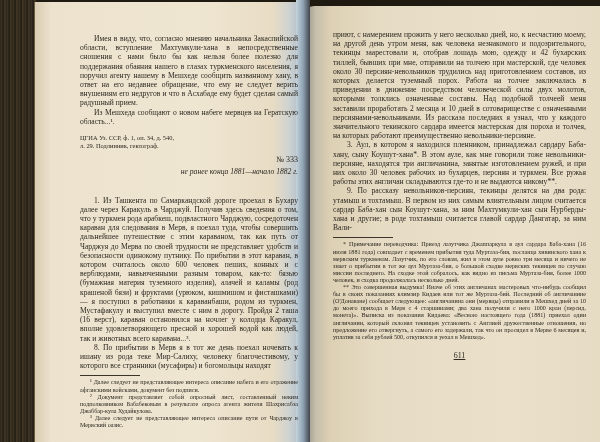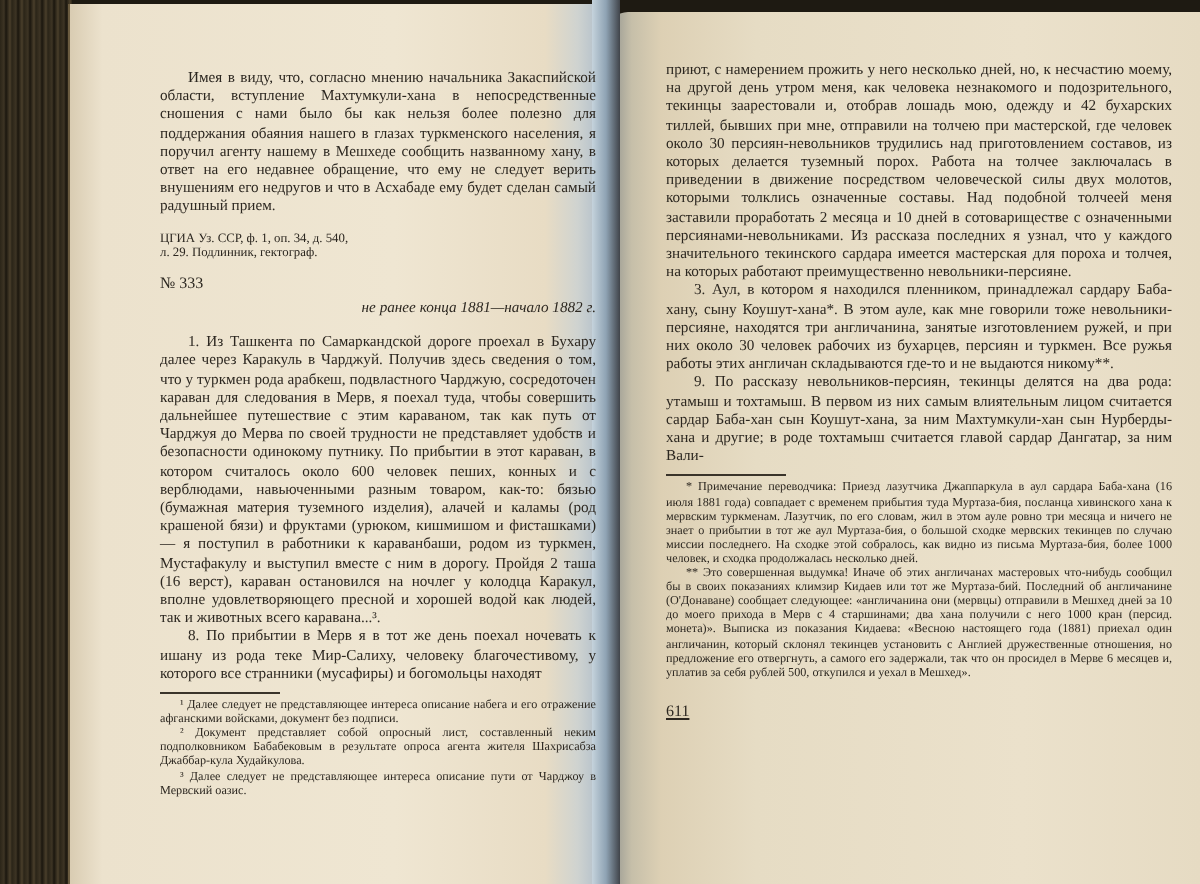--- a/index.html
+++ b/index.html
@@ -30,39 +30,40 @@
   }
   .text {
     position:absolute; font-size:7.6px; line-height:9.2px;
     text-align:justify; color:#2c2720;
   }
   .left-text { left:80px; top:34px; width:218px; }
   .right-text { left:333px; top:30px; width:253px; }
   p { margin:0; text-indent:14px; }
   p.noindent { text-indent:0; }
   .src { font-size:6.4px; line-height:7.6px; margin-top:8px; text-indent:0; }
-  .docnum { text-align:left; margin-top:6px; font-size:8px; text-indent:0; }
+  .docnum { text-align:right; margin-top:6px; font-size:8px; text-indent:0; }
   .doctitle { text-align:center; font-weight:bold; font-size:7.2px; margin-top:6px; text-indent:0; letter-spacing:0.2px; }
-  .docdate { text-align:right; font-style:italic; margin-top:3px; margin-bottom:8px; text-indent:0; }
+  .docdate { text-align:right; font-style:italic; margin-top:3px; margin-bottom:19px; text-indent:0; }
   .rule { width:60px; border-top:1px solid #3a342a; margin:5px 0 3px 0; }
   .fn { font-size:6.1px; line-height:7.1px; text-indent:10px; }
   .pagenum { font-size:8px; margin-top:6px; text-indent:0; }
-  .pagenum.r { text-align:left; margin-top:10px;text-decoration:underline; }
+  .pagenum.r { text-align:center; margin-top:10px;text-decoration:underline; }
 </style>
 </head>
 <body>
 
 <div class="spread">
   <div class="book-edge"></div>
   <div class="page-left"></div>
   <div class="page-right"></div>
   <div class="gutter"></div>
 
   <div class="text left-text">
     <p>Имея в виду, что, согласно мнению начальника Закаспийской области, вступление Махтумкули-хана в непосредственные сношения с нами было бы как нельзя более полезно для поддержания обаяния нашего в глазах туркменского населения, я поручил агенту нашему в Мешхеде сообщить названному хану, в ответ на его недавнее обращение, что ему не следует верить внушениям его недругов и что в Асхабаде ему будет сделан самый радушный прием.</p>
+    <p>Из Мешхеда сообщают о новом набеге мервцев на Гератскую область...¹.</p>
     <p class="src">ЦГИА Уз. ССР, ф. 1, оп. 34, д. 540,</p>
     <p class="src" style="margin-top:0">л. 29. Подлинник, гектограф.</p>
     <p class="docnum">№ 333</p>
     <p class="docdate">не ранее конца 1881—начало 1882 г.</p>
     <p>1. Из Ташкента по Самаркандской дороге проехал в Бухару далее через Каракуль в Чарджуй. Получив здесь сведения о том, что у туркмен рода арабкеш, подвластного Чарджую, сосредоточен караван для следования в Мерв, я поехал туда, чтобы совершить дальнейшее путешествие с этим караваном, так как путь от Чарджуя до Мерва по своей трудности не представляет удобств и безопасности одинокому путнику. По прибытии в этот караван, в котором считалось около 600 человек пеших, конных и с верблюдами, навьюченными разным товаром, как-то: бязью (бумажная материя туземного изделия), алачей и каламы (род крашеной бязи) и фруктами (урюком, кишмишом и фисташками) — я поступил в работники к караванбаши, родом из туркмен, Мустафакулу и выступил вместе с ним в дорогу. Пройдя 2 таша (16 верст), караван остановился на ночлег у колодца Каракул, вполне удовлетворяющего пресной и хорошей водой как людей, так и животных всего каравана...³.</p>
     <p>8. По прибытии в Мерв я в тот же день поехал ночевать к ишану из рода теке Мир-Салиху, человеку благочестивому, у которого все странники (мусафиры) и богомольцы находят</p>
     <div class="rule"></div>
     <p class="fn">¹ Далее следует не представляющее интереса описание набега и его отражение афганскими войсками, документ без подписи.</p>
     <p class="fn">² Документ представляет собой опросный лист, составленный неким подполковником Бабабековым в результате опроса агента жителя Шахрисабза Джаббар-кула Худайкулова.</p>
     <p class="fn">³ Далее следует не представляющее интереса описание пути от Чарджоу в Мервский оазис.</p>

